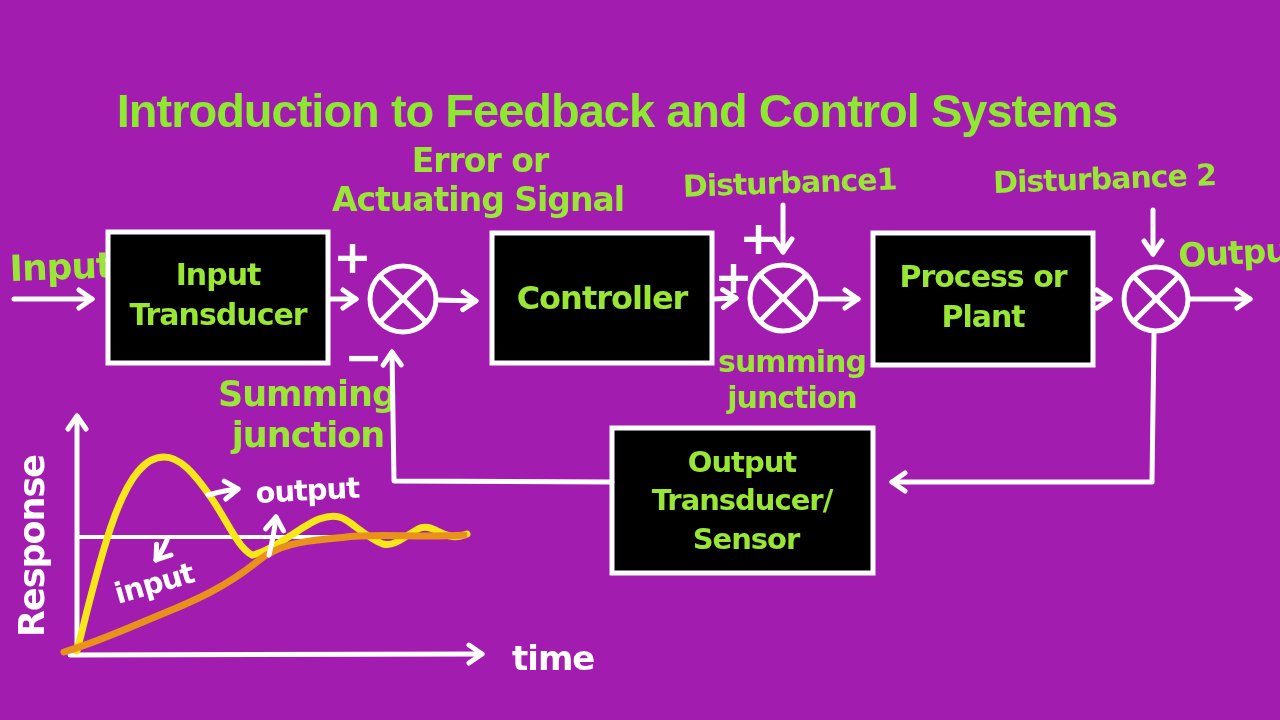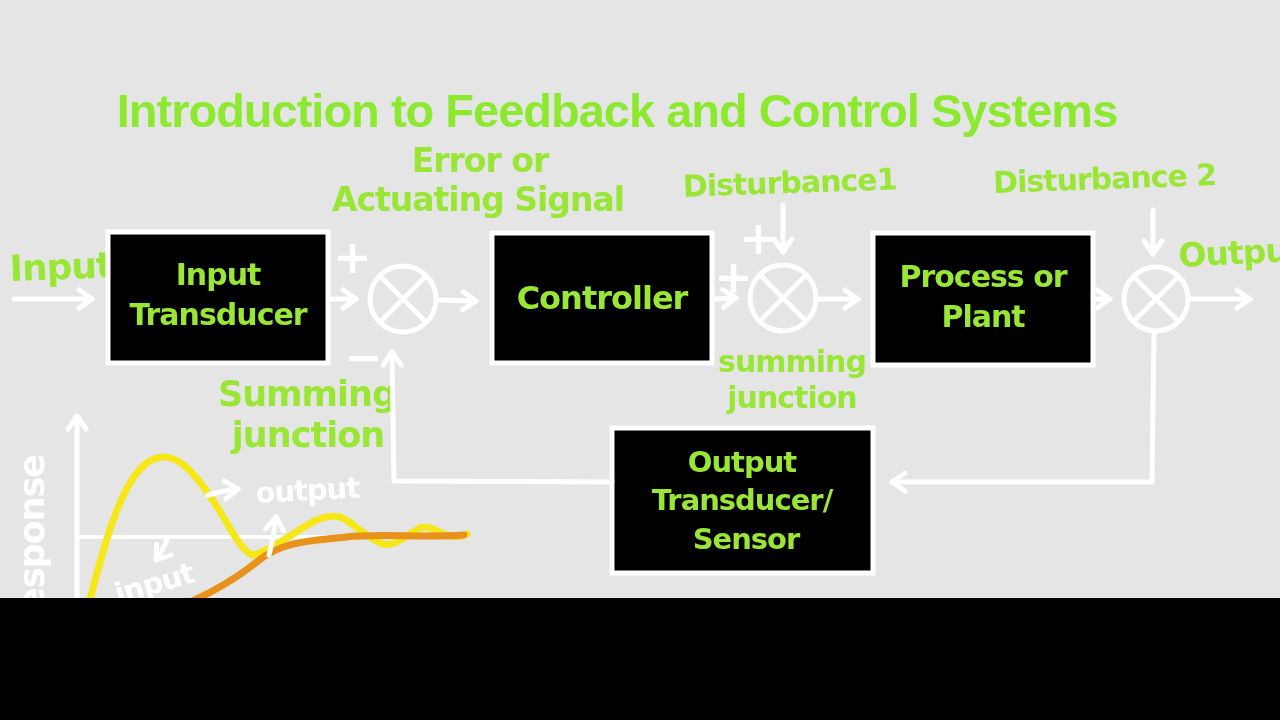--- a/index.html
+++ b/index.html
@@ -1,16 +1,16 @@
 <!DOCTYPE html>
 <html><head>
 <meta charset="utf-8">
 <style>
   html,body{margin:0;padding:0;background:#000;}
-  .stage{position:relative;width:1280px;height:598px;background:#e5e5e5;overflow:hidden;}
+  .stage{position:relative;width:1280px;height:720px;background:#a21caf;overflow:hidden;}
   svg{position:absolute;left:0;top:0;}
   .title-text{
     font-family:"Liberation Sans",sans-serif;
     font-weight:bold;font-size:47px;letter-spacing:-1px;fill:#8DE92F;
   }
   .hand{font-family:"DejaVu Sans",sans-serif;font-weight:bold;fill:#9AE636;letter-spacing:-1px;}
   .hand-white{font-family:"DejaVu Sans",sans-serif;font-weight:bold;fill:#FFFFFF;letter-spacing:-1px;}
   .blocklabel{font-family:"DejaVu Sans",sans-serif;font-weight:bold;fill:#9AE636;letter-spacing:-1px;}
   .wire{stroke:#FFFFFF;stroke-width:5;fill:none;stroke-linecap:round;stroke-linejoin:round;}
   .thin{stroke-width:4;}

